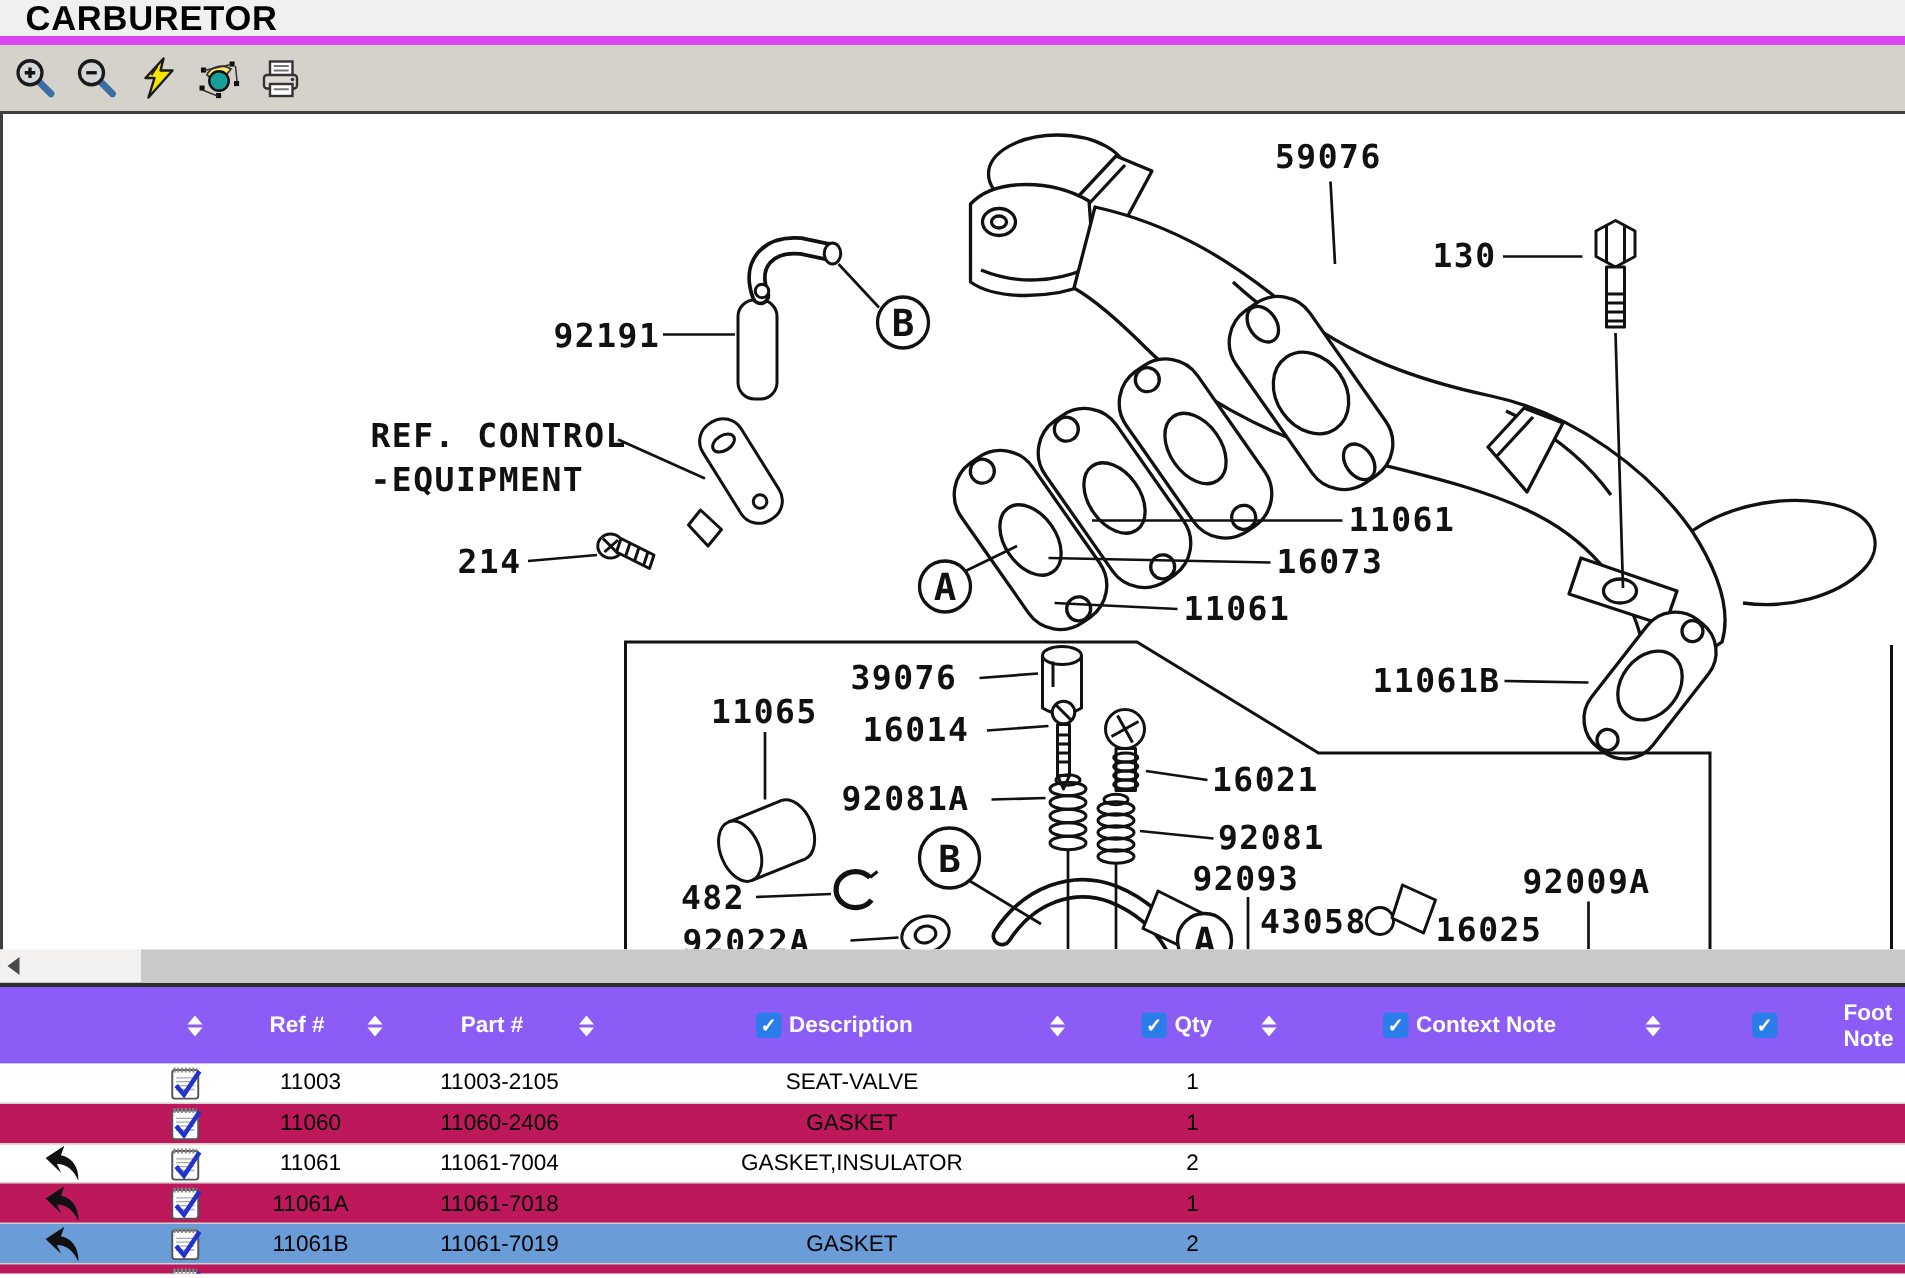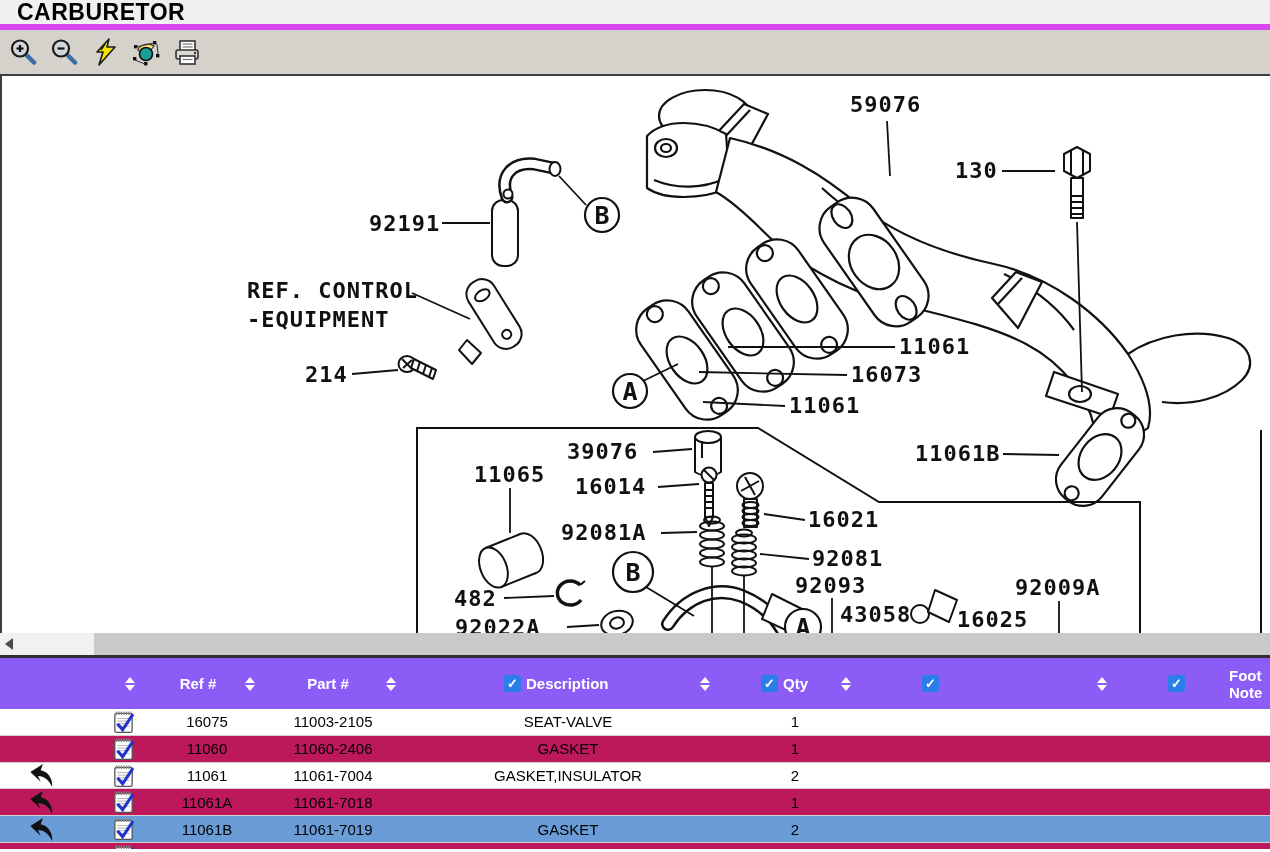--- a/index.html
+++ b/index.html
@@ -379,20 +379,21 @@
   <div class="hitem" style="left:783px">Qty</div>
   <div class="hitem" style="left:841px">
     <span class="sort">
         <i class="up"></i>
         <i class="dn"></i>
       </span>
   </div>
   <div class="hitem" style="left:922px">
       <span class="cb"></span>
     </div>
+  <div class="hitem" style="left:944px">Context Note</div>
   <div class="hitem" style="left:1097px">
     <span class="sort">
         <i class="up"></i>
         <i class="dn"></i>
       </span>
   </div>
   <div class="hitem" style="left:1168px">
       <span class="cb"></span>
     </div>
   <div class="hitem" style="left:1229px">Foot Note</div>
@@ -405,21 +406,21 @@
       <svg width="23" height="26" viewBox="0 0 26 30">
           <rect x="3" y="5" width="20" height="22" rx="2" fill="#fdfdfd" stroke="#555" stroke-width="1.5"></rect>
           <line x1="4" y1="5" x2="22" y2="5" stroke="#888" stroke-width="4" stroke-dasharray="1.5,1.4"></line>
           <line x1="6" y1="11" x2="20" y2="11" stroke="#aaa" stroke-width="1"></line>
           <line x1="6" y1="14" x2="20" y2="14" stroke="#aaa" stroke-width="1"></line>
           <line x1="6" y1="17" x2="20" y2="17" stroke="#aaa" stroke-width="1"></line>
           <line x1="6" y1="20" x2="20" y2="20" stroke="#aaa" stroke-width="1"></line>
           <path d="M6,17 L12,24 L24,6" fill="none" stroke="#2233cc" stroke-width="3.5"></path>
         </svg>
     </span>
-    <span class="cell c-ref">16075</span>
+    <span class="cell c-ref">11003</span>
     <span class="cell c-part">11003-2105</span>
     <span class="cell c-desc">SEAT-VALVE</span>
     <span class="cell c-qty">1</span>
   </div>
 
   <div class="trow stripe">
     <span class="cell c-icon">
       <svg width="23" height="26" viewBox="0 0 26 30">
           <rect x="3" y="5" width="20" height="22" rx="2" fill="#fdfdfd" stroke="#555" stroke-width="1.5"></rect>
           <line x1="4" y1="5" x2="22" y2="5" stroke="#888" stroke-width="4" stroke-dasharray="1.5,1.4"></line>

